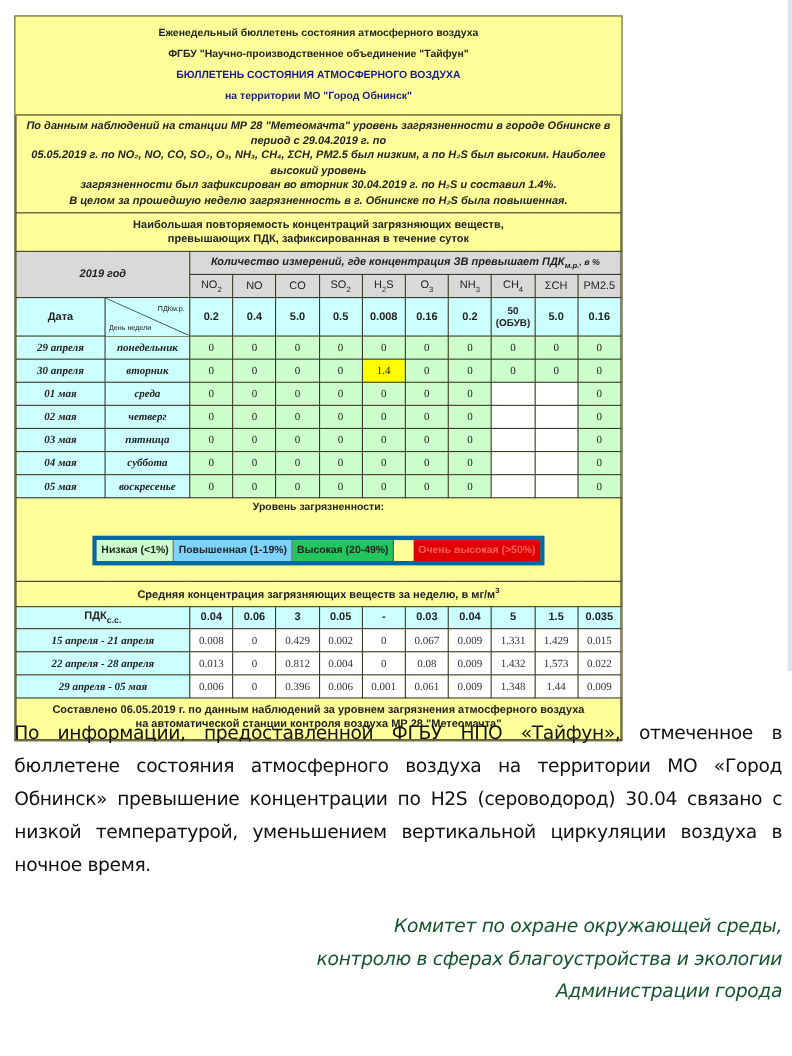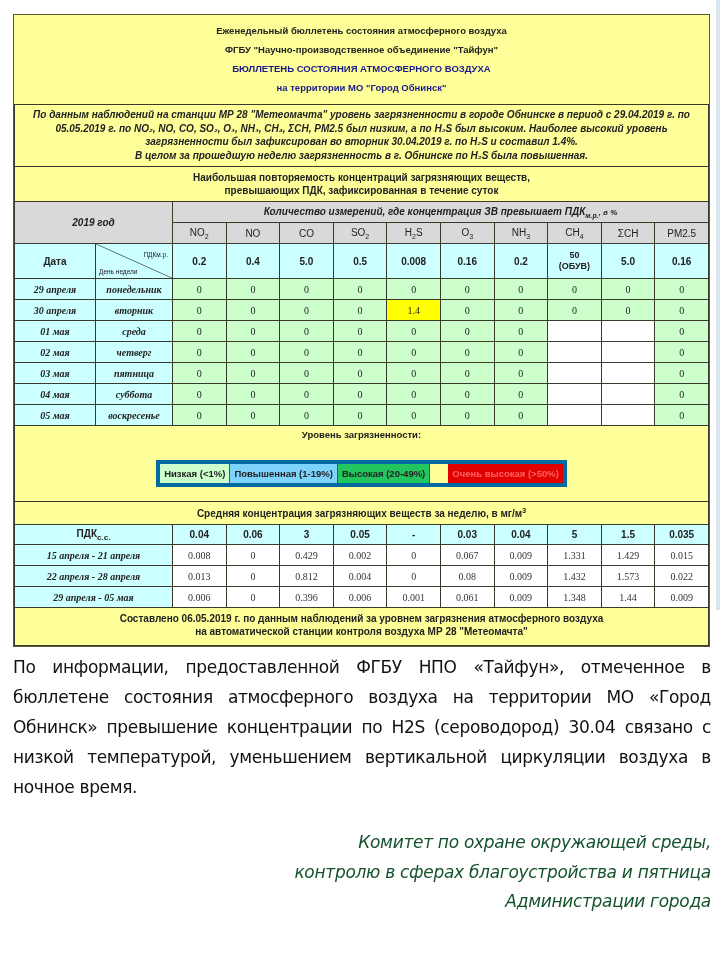--- a/index.html
+++ b/index.html
@@ -1,18 +1,18 @@
 <!DOCTYPE html>
 <html><head>
 <meta charset="utf-8">
 <style>
   html, body { margin: 0; padding: 0; background: #ffffff; }
   body { width: 720px; height: 960px; position: relative; overflow: hidden; font-family: "Liberation Sans", sans-serif; }
   .right-edge { position: absolute; top: 0; right: 0; width: 4px; height: 610px; background: #d9e6f0; }
-  .bulletin { position: absolute; left: 13px; top: 14px; width: 697px; border: 1.5px solid #5a5a3a; background: #ffff99; box-sizing: border-box; }
+  .bulletin { position: absolute; left: 13px; top: 14px; width: 553px; border: 1.5px solid #5a5a3a; background: #ffff99; box-sizing: border-box; }
   table.bt { border-collapse: collapse; width: 100%; table-layout: fixed; }
   table.bt td { border: 1px solid #3a3a2a; text-align: center; padding: 0; font-size: 10px; color: #222; }
   .hdr td { border: none !important; }
   .hdr-cell { padding: 4px 0 !important; }
   .t1 { font-weight: bold; font-size: 9.5px; color: #222; padding-top: 6px; }
   .t2 { font-weight: bold; font-size: 9.5px; color: #222; padding-top: 8px; }
   .t3 { font-weight: bold; font-size: 9.5px; color: #1a1a8a; padding-top: 8px; }
   .t4 { font-weight: bold; font-size: 9.5px; color: #1a1a8a; padding-top: 8px; padding-bottom: 7px; }
   .summary { font-style: italic; font-weight: bold; font-size: 9.5px; line-height: 13.5px; padding: 3px 4px 4px !important; color: #111; }
   .section-title { font-weight: bold; font-size: 9.5px; line-height: 13px; padding: 4px 0 !important; }
@@ -321,15 +321,15 @@
       </td>
         </tr>
     </tbody>
   </table>
 </div>
 
 <div class="para">По информации, предоставленной ФГБУ НПО «Тайфун», отмеченное в бюллетене состояния атмосферного воздуха на территории МО «Город Обнинск» превышение концентрации по H2S (сероводород) 30.04 связано с низкой температурой, уменьшением вертикальной циркуляции воздуха в ночное время.</div>
 
 <div class="sign">
   <div>Комитет по охране окружающей среды,</div>
-  <div>контролю в сферах благоустройства и пятница</div>
+  <div>контролю в сферах благоустройства и экологии</div>
   <div>Администрации города</div>
 </div>
 
 </body></html>

